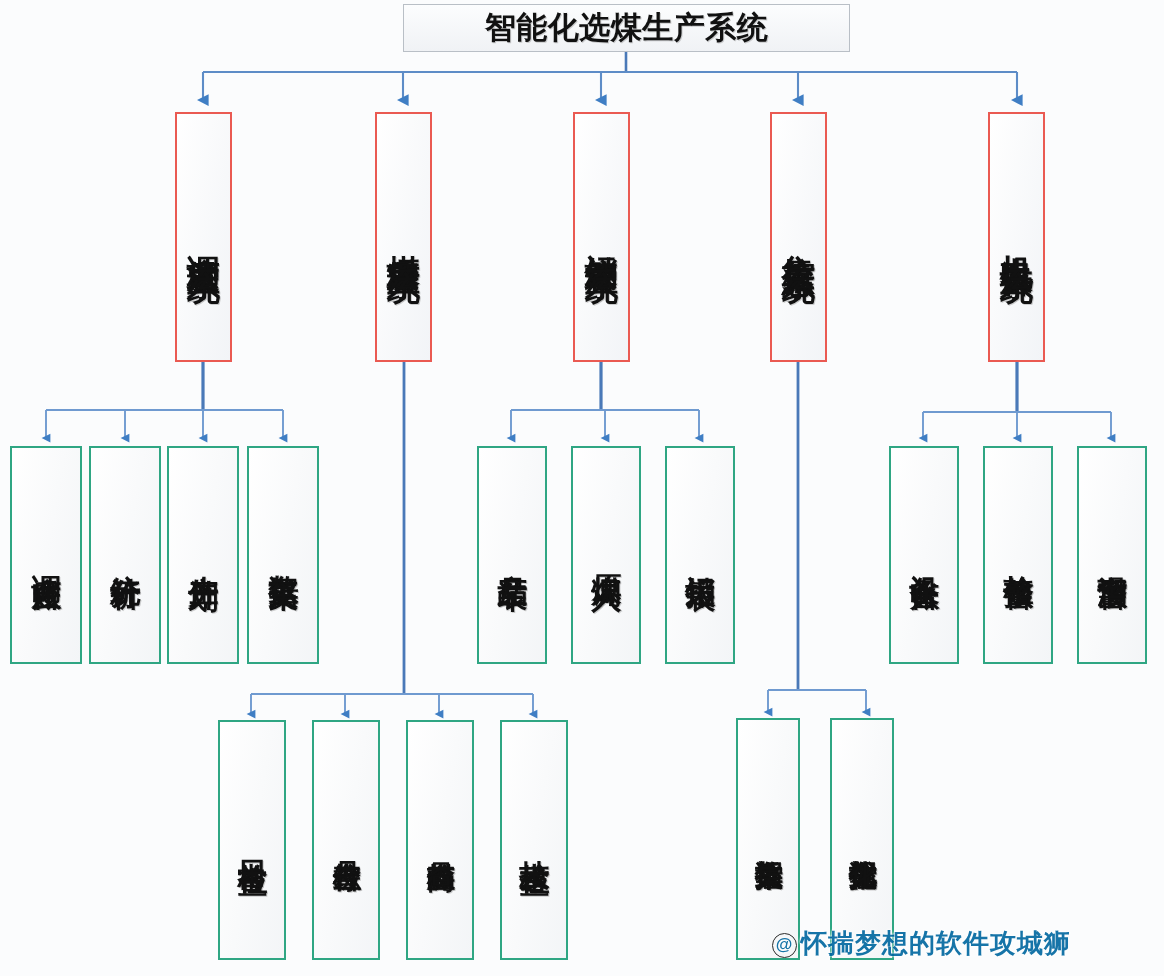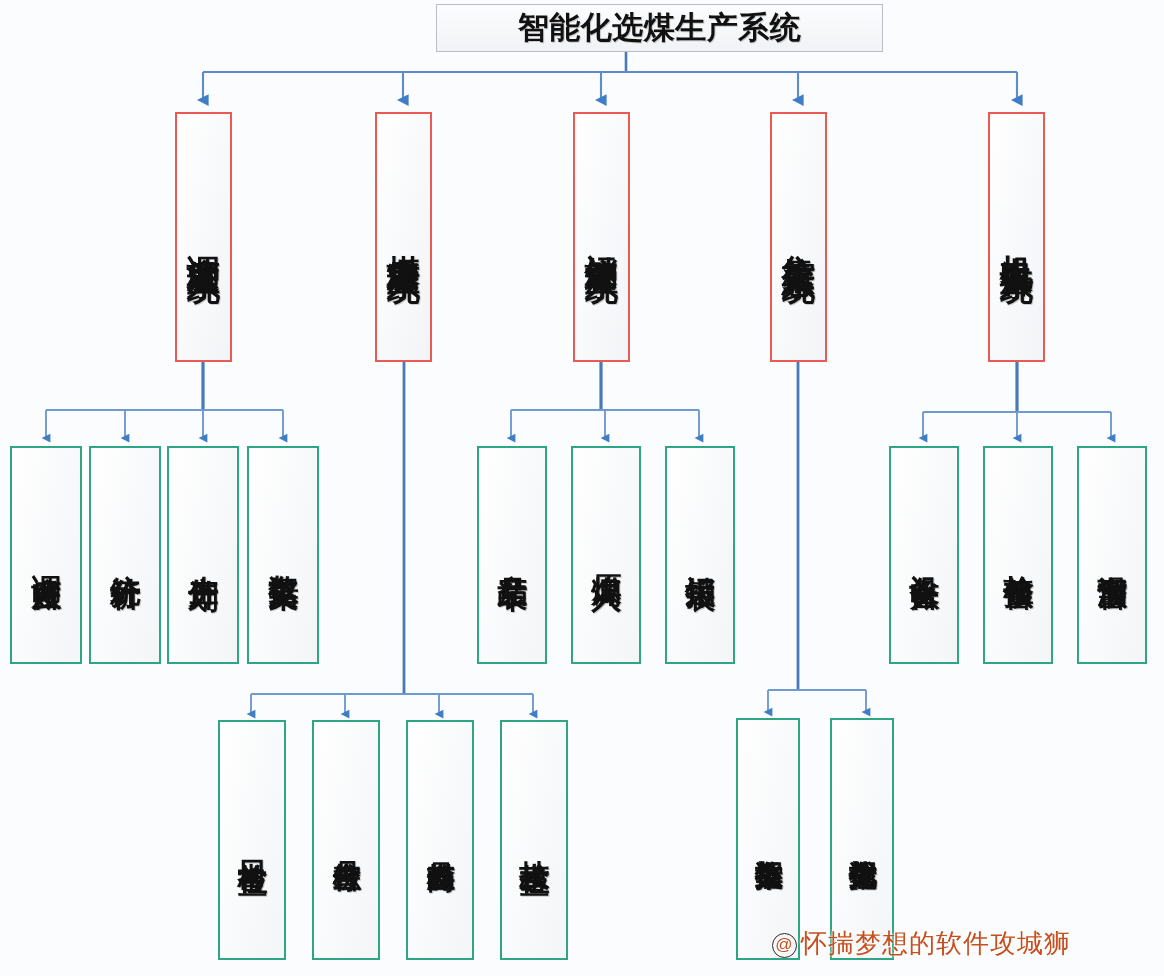--- a/index.html
+++ b/index.html
@@ -53,22 +53,22 @@
   .leaf .lbl{
     writing-mode:vertical-rl;text-orientation:upright;
     font-size:30px;letter-spacing:2px;
   }
   .leaf.tight .lbl{font-size:28px;letter-spacing:0px;}
 
   .watermark{
     position:absolute;
     left:772px;top:926px;
     font-size:26px;
-    color:#c2410c;
-    font-weight:400;
+    color:#0369a1;
+    font-weight:700;
     white-space:nowrap;
     letter-spacing:1px;
     opacity:.92;
     text-shadow:0 0 2px #ffffff,0 0 3px #ffffff;
   }
   .watermark .at{
     display:inline-block;
     border:1.6px solid #1a1a1a;
     border-radius:50%;
     width:23px;height:23px;line-height:21px;
@@ -151,21 +151,21 @@
     <g fill="none" stroke="#4a79b8" stroke-width="2.8">
       <path d="M798,362 L798,690"></path>
     </g>
     <g fill="none" stroke="#6f9ad0" stroke-width="1.9">
       <path d="M768,690 L866,690"></path>
       <path d="M768,690 L768,712" marker-end="url(#arw)"></path>
       <path d="M866,690 L866,712" marker-end="url(#arw)"></path>
     </g>
   </svg>
 
-  <div class="node root" style="left:403px;top:4px;width:447px;height:48px;margin-left:33px;">
+  <div class="node root" style="left:403px;top:4px;width:447px;height:48px;">
     <span class="lbl">智能化选煤生产系统</span>
   </div>
 
   <div class="node sys" style="left:175px;top:112px;width:57px;height:250px;">
     <span class="lbl">调度管理系统</span>
   </div>
   <div class="node sys" style="left:375px;top:112px;width:57px;height:250px;">
     <span class="lbl">煤质管理系统</span>
   </div>
   <div class="node sys" style="left:573px;top:112px;width:57px;height:250px;">

